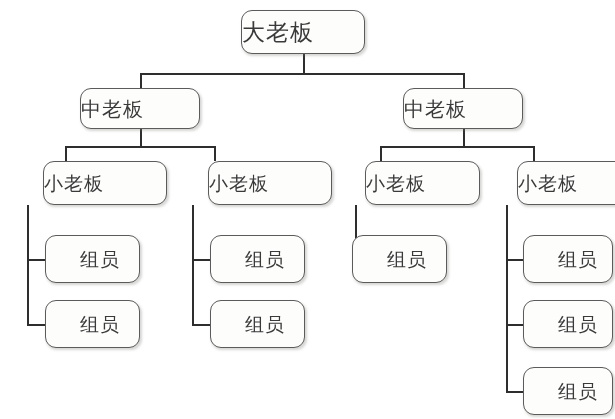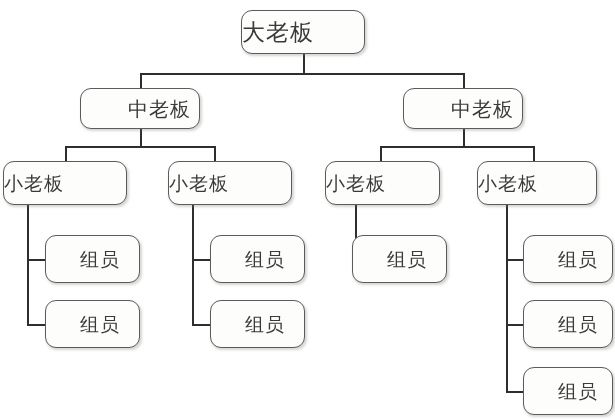--- a/index.html
+++ b/index.html
@@ -28,22 +28,22 @@
     letter-spacing: 1px;
     box-shadow: 1.5px 2px 2.5px rgba(120,118,112,0.30);
     z-index: 3;
   }
   .node-label {
     display: block;
     line-height: 1;
     white-space: nowrap;
   }
   .lvl-root  { font-size: 23px; }
-  .lvl-mid   { font-size: 20px; padding-left: 47px; }
-  .lvl-small { font-size: 19px; }
+  .lvl-mid   { font-size: 20px; }
+  .lvl-small { font-size: 19px; margin-left: 40px; }
   .lvl-leaf  { font-size: 19px; padding-left: 34px; }
 
   .conn {
     position: absolute;
     background: #2e2e2e;
     z-index: 1;
   }
   .conn.h { height: 2px; }
   .conn.v { width: 2px; }
 </style>

